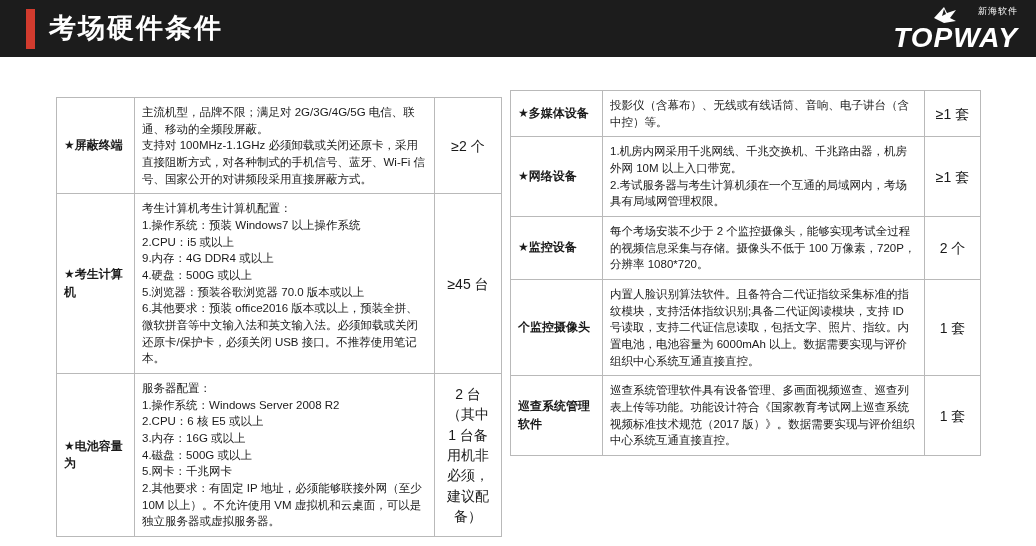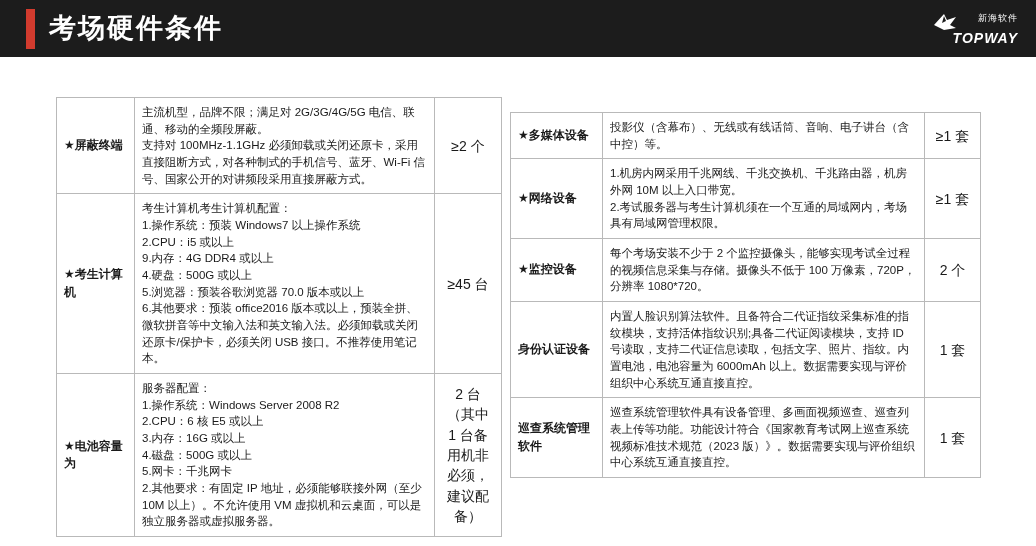--- a/index.html
+++ b/index.html
@@ -64,21 +64,21 @@
     height: 20px;
     position: relative;
   }
   .logo-cn {
     color: #ffffff;
     font-size: 9px;
     letter-spacing: 1px;
   }
   .logo-word {
     color: #ffffff;
-    font-size: 14px;
+    font-size: 28px;
     font-weight: bold;
     font-style: italic;
     letter-spacing: 1px;
     line-height: 1;
     margin-top: -1px;
   }
   
   .tbl {
     position: absolute;
     border-collapse: collapse;
@@ -106,21 +106,21 @@
   .desc p {
     margin: 0;
   }
   #table-left {
     left: 56px;
     top: 97px;
     width: 445px;
   }
   #table-right {
     left: 510px;
-    top: 112px;
+    top: 90px;
     width: 470px;
   }
   .l-c1 { width: 78px; }
   .l-c2 { width: 300px; }
   .l-c3 { width: 67px; }
   .r-c1 { width: 92px; }
   .r-c2 { width: 322px; }
   .r-c3 { width: 56px; }
 </style>
 </head>
@@ -212,29 +212,29 @@
         <td class="qty">≥1 套</td>
       </tr>
       <tr>
         <td class="name">★监控设备</td>
         <td class="desc">
           <p>每个考场安装不少于 2 个监控摄像头，能够实现考试全过程的视频信息采集与存储。摄像头不低于 100 万像素，720P，分辨率 1080*720。</p>
         </td>
         <td class="qty">2 个</td>
       </tr>
       <tr>
-        <td class="name">身份认证设备</td>
+        <td class="name">个监控摄像头</td>
         <td class="desc">
           <p>内置人脸识别算法软件。且备符合二代证指纹采集标准的指纹模块，支持活体指纹识别;具备二代证阅读模块，支持 ID 号读取，支持二代证信息读取，包括文字、照片、指纹。内置电池，电池容量为 6000mAh 以上。数据需要实现与评价组织中心系统互通直接直控。</p>
         </td>
         <td class="qty">1 套</td>
       </tr>
       <tr>
         <td class="name">巡查系统管理软件</td>
         <td class="desc">
-          <p>巡查系统管理软件具有设备管理、多画面视频巡查、巡查列表上传等功能。功能设计符合《国家教育考试网上巡查系统视频标准技术规范（2023 版）》。数据需要实现与评价组织中心系统互通直接直控。</p>
+          <p>巡查系统管理软件具有设备管理、多画面视频巡查、巡查列表上传等功能。功能设计符合《国家教育考试网上巡查系统视频标准技术规范（2017 版）》。数据需要实现与评价组织中心系统互通直接直控。</p>
         </td>
         <td class="qty">1 套</td>
       </tr>
     </tbody>
   </table>
 
 </div>
 
 </body></html>

